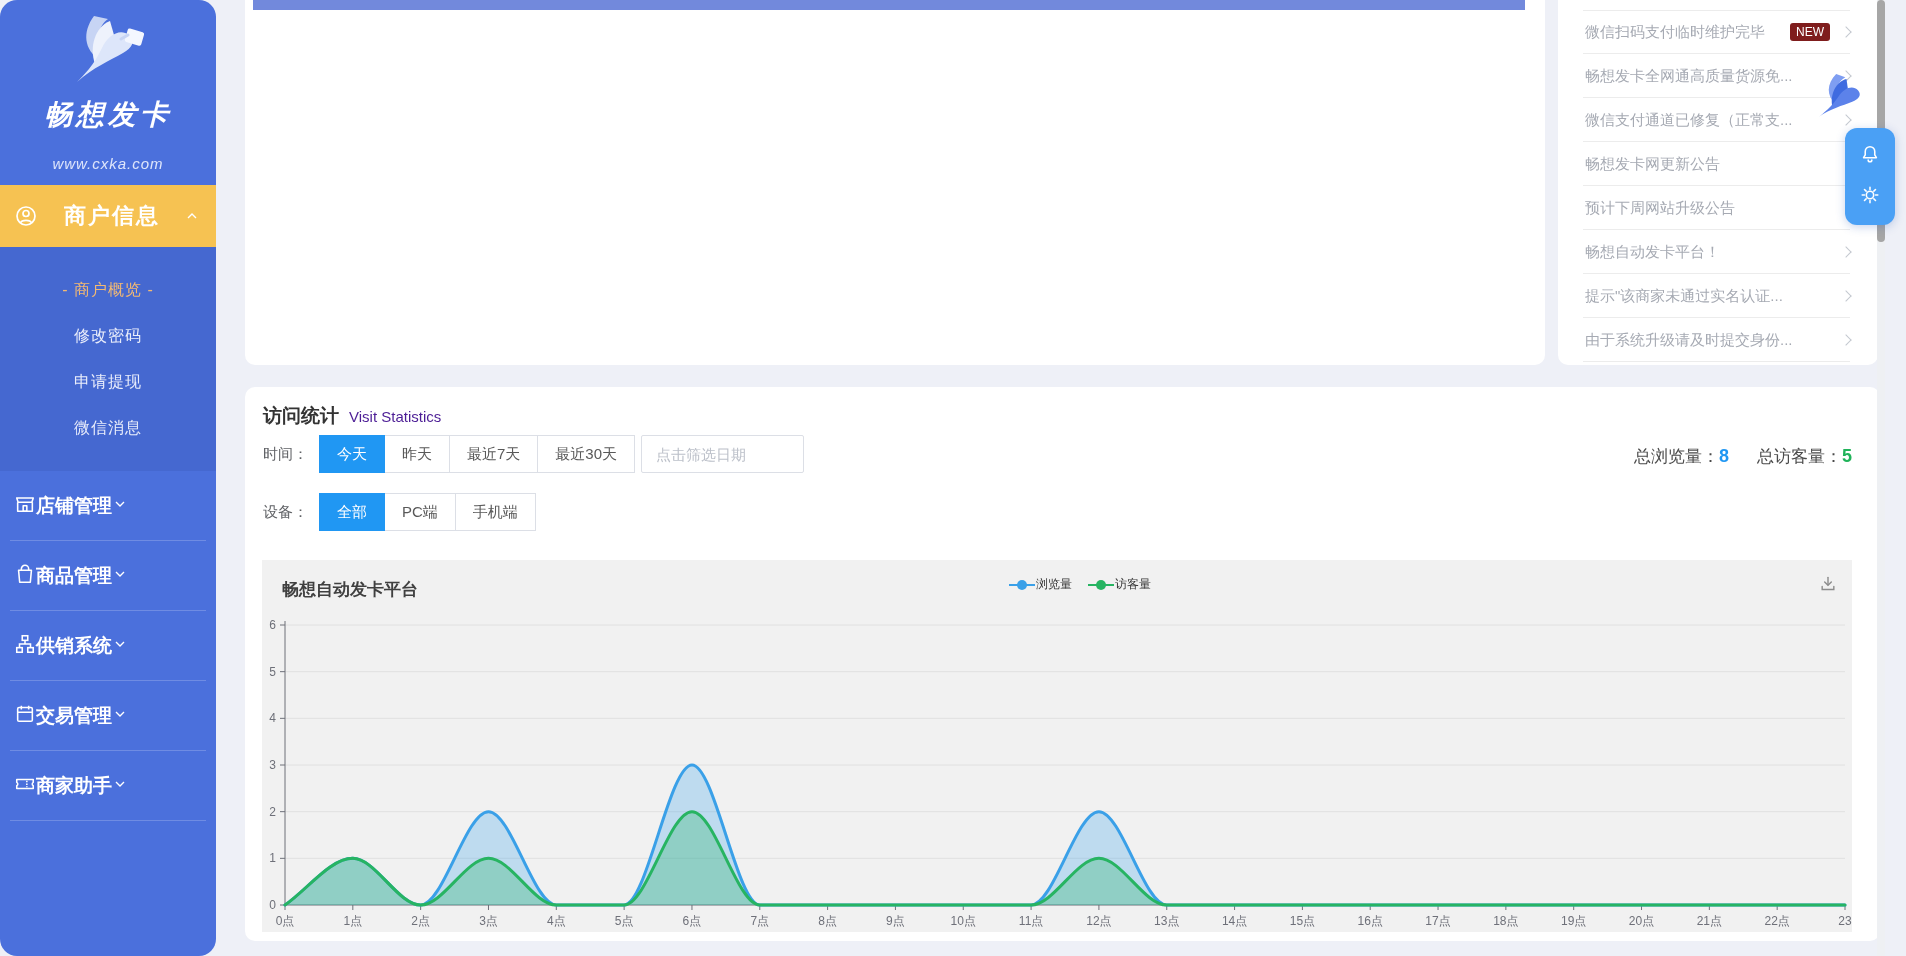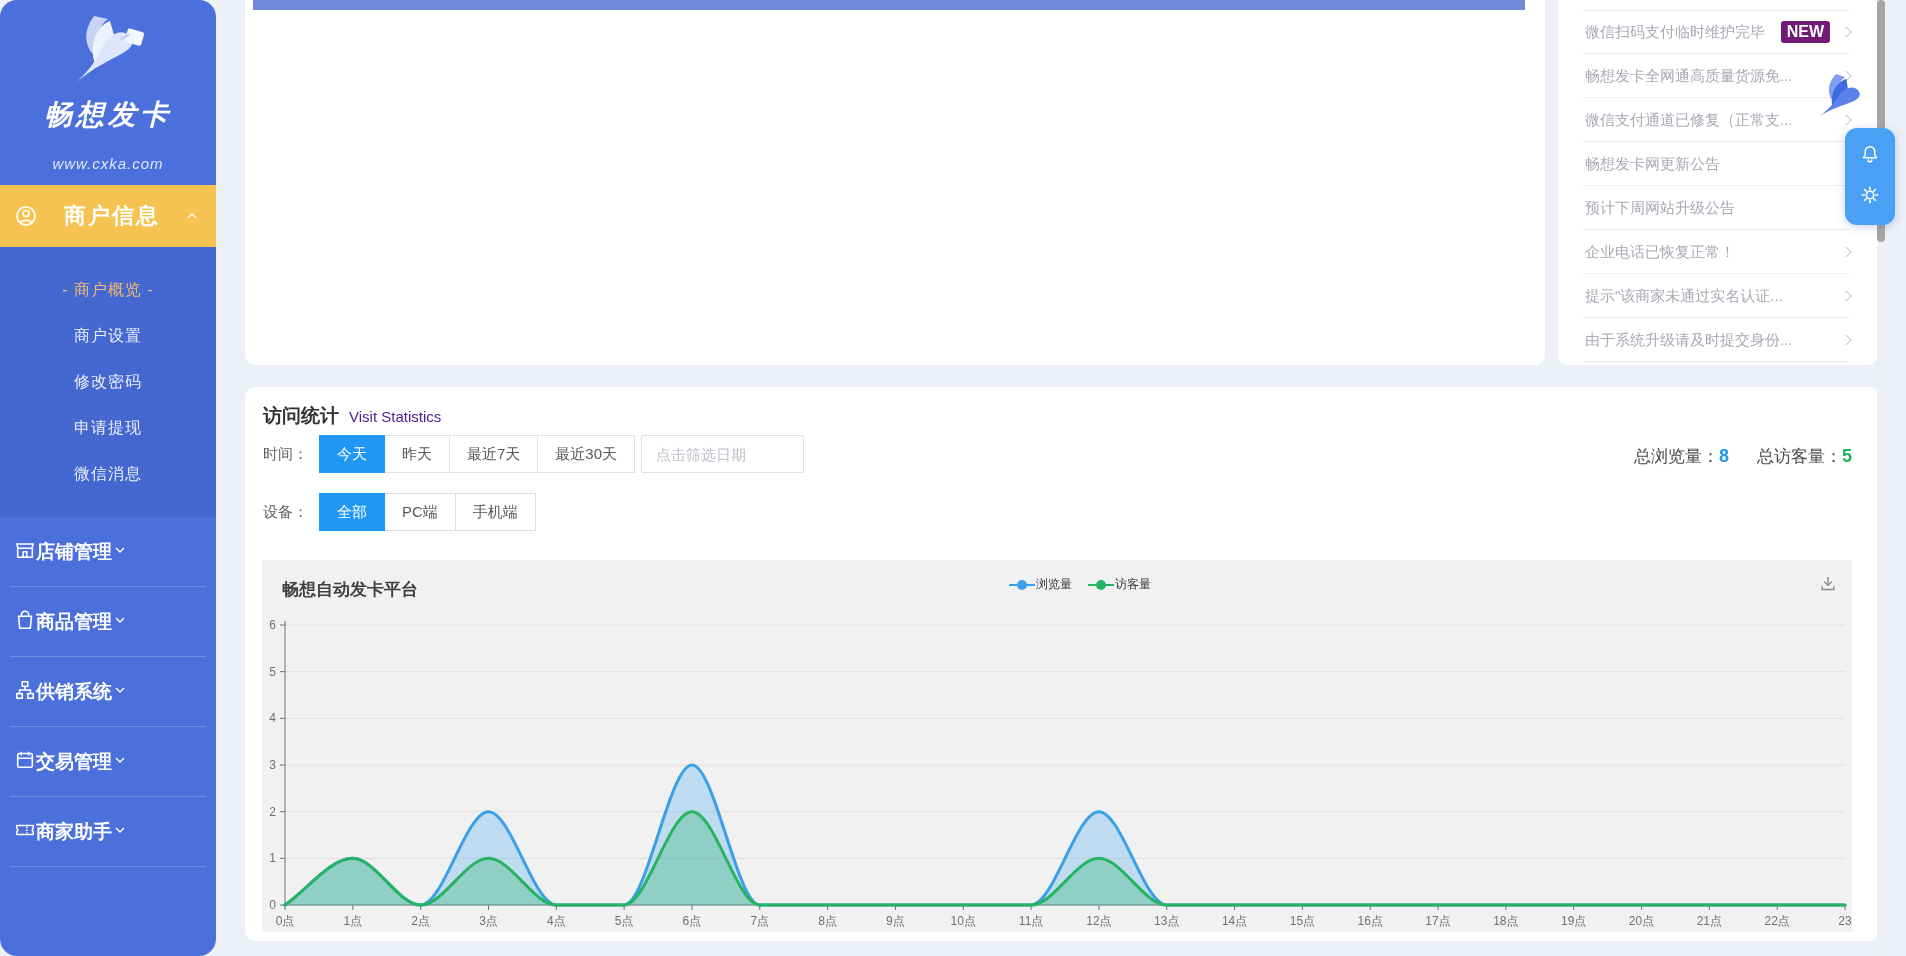--- a/index.html
+++ b/index.html
@@ -27,21 +27,21 @@
   
   .card-top { position:absolute; left:245px; top:0; width:1300px; height:365px; background:#fff; border-radius:0 0 10px 10px; }
   .bluebar { position:absolute; left:8px; right:20px; top:0; height:10px; background:#7289dc; }
 
   .notif-panel { position:absolute; left:1558px; top:0; width:320px; height:365px; background:#fff; border-radius:0 0 10px 10px; overflow:hidden; }
   .notif-top-divider { position:absolute; top:10px; left:25px; right:28px; height:1px; background:#ececec; }
   .notif-list { position:absolute; top:10px; left:0; right:0; }
   .notif-item { height:44px; display:flex; align-items:center; padding:0 28px 0 27px; position:relative; cursor:pointer; }
   .notif-item::after { content:''; position:absolute; left:25px; right:28px; bottom:0; height:1px; background:#ececec; }
   .notif-text { flex:1; font-size:15px; color:#a6aab3; white-space:nowrap; overflow:hidden; }
-  .notif-badge { background:#701a75; color:#fff; font-size:16px; font-weight:bold; border-radius:3px; padding:2px 6px; margin-right:12px; }
+  .notif-badge { background:#7f1d1d; color:#fff; font-size:12px; font-weight:normal; border-radius:3px; padding:2px 6px; margin-right:12px; }
   .notif-chevron { width:8px; height:8px; border-top:1.6px solid #c4c8cf; border-right:1.6px solid #c4c8cf; transform:rotate(45deg); flex:none; }
 
   
   .stats-card { position:absolute; left:245px; top:387px; width:1635px; height:554px; background:#fff; border-radius:10px; }
   .stats-title { position:absolute; left:18px; top:16px; font-size:19px; font-weight:bold; color:#333; }
   .stats-subtitle { font-size:15px; font-weight:normal; color:#4c1d95; margin-left:10px; }
   .filter-row { position:absolute; left:18px; display:flex; align-items:center; height:38px; }
   .row-time { top:48px; } .row-device { top:106px; }
   .filter-label { font-size:15px; color:#606266; width:56px; }
   .btn-group { display:flex; }
@@ -100,21 +100,20 @@
       <span class="glabel">商户信息</span>
       <span class="chev">
         <svg width="16" height="16" viewBox="0 0 24 24" fill="none" stroke="#fff" stroke-width="2">
             <polyline points="6 15 12 9 18 15"></polyline>
           </svg>
       </span>
     </div>
 
     <div class="submenu" id="submenu">
         <div class="submenu-item active">- 商户概览 -</div>
-        <div class="submenu-item">商户设置</div>
         <div class="submenu-item">修改密码</div>
         <div class="submenu-item">申请提现</div>
         <div class="submenu-item">微信消息</div>
       </div>
     <div id="groups">
         <div class="group-row">
           <span class="gicon"><svg width="22" height="22" viewBox="0 0 24 24" fill="none" stroke="#fff" stroke-width="1.7" stroke-linejoin="round">
               <path d="M4 10 v10 h16 V10"></path>
               <path d="M3 5.5 h18 l-1.5 4.5 h-15 Z"></path>
               <rect x="10" y="14" width="4" height="6"></rect>
@@ -191,21 +190,21 @@
         </div>
         <div class="notif-item">
           <span class="notif-text">畅想发卡网更新公告</span>
           <span class="notif-chevron"></span>
         </div>
         <div class="notif-item">
           <span class="notif-text">预计下周网站升级公告</span>
           <span class="notif-chevron"></span>
         </div>
         <div class="notif-item">
-          <span class="notif-text">企业电话已恢复正常！</span>
+          <span class="notif-text">畅想自动发卡平台！</span>
           <span class="notif-chevron"></span>
         </div>
         <div class="notif-item">
           <span class="notif-text">提示"该商家未通过实名认证...</span>
           <span class="notif-chevron"></span>
         </div>
         <div class="notif-item">
           <span class="notif-text">由于系统升级请及时提交身份...</span>
           <span class="notif-chevron"></span>
         </div>

